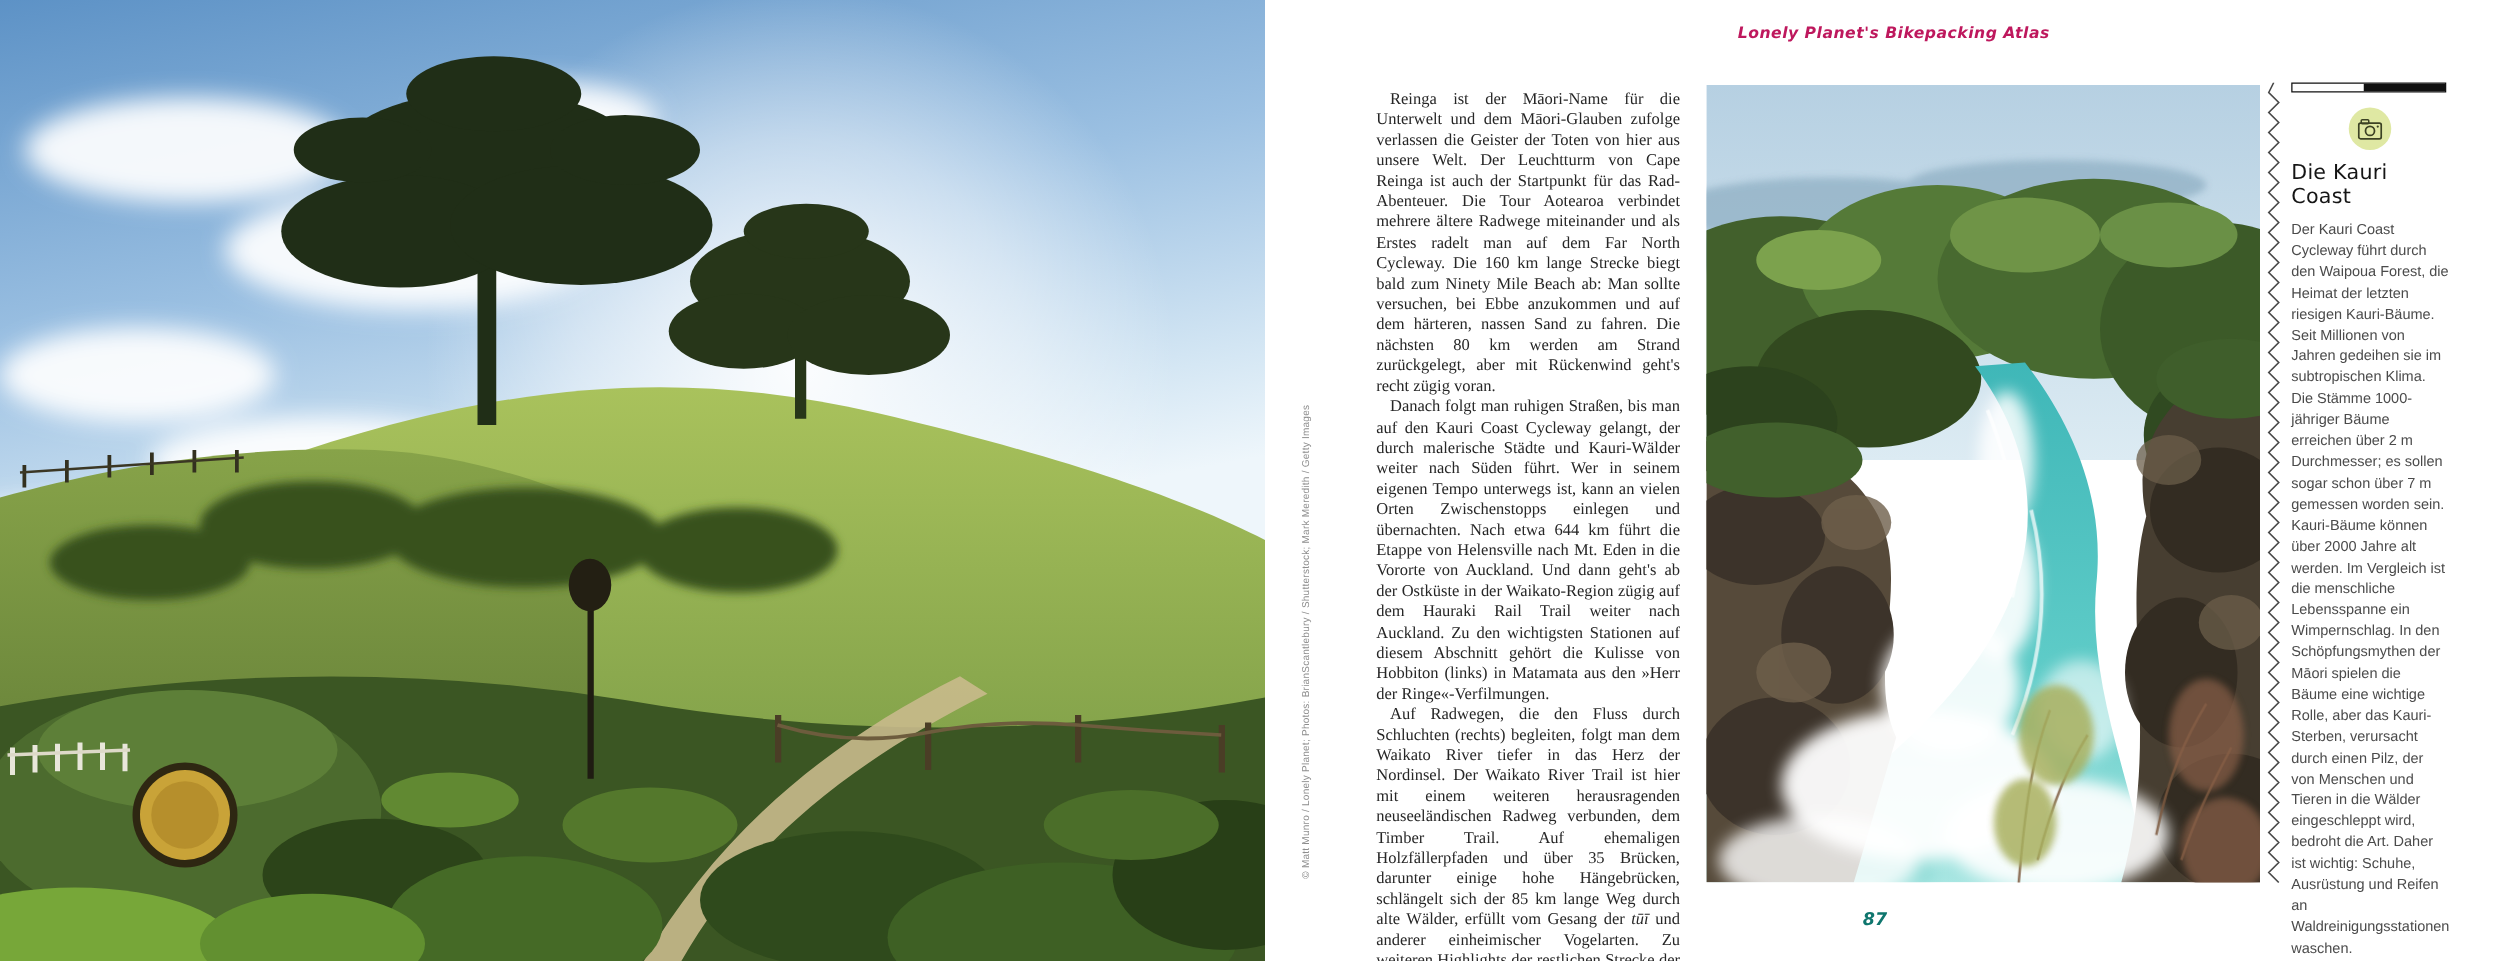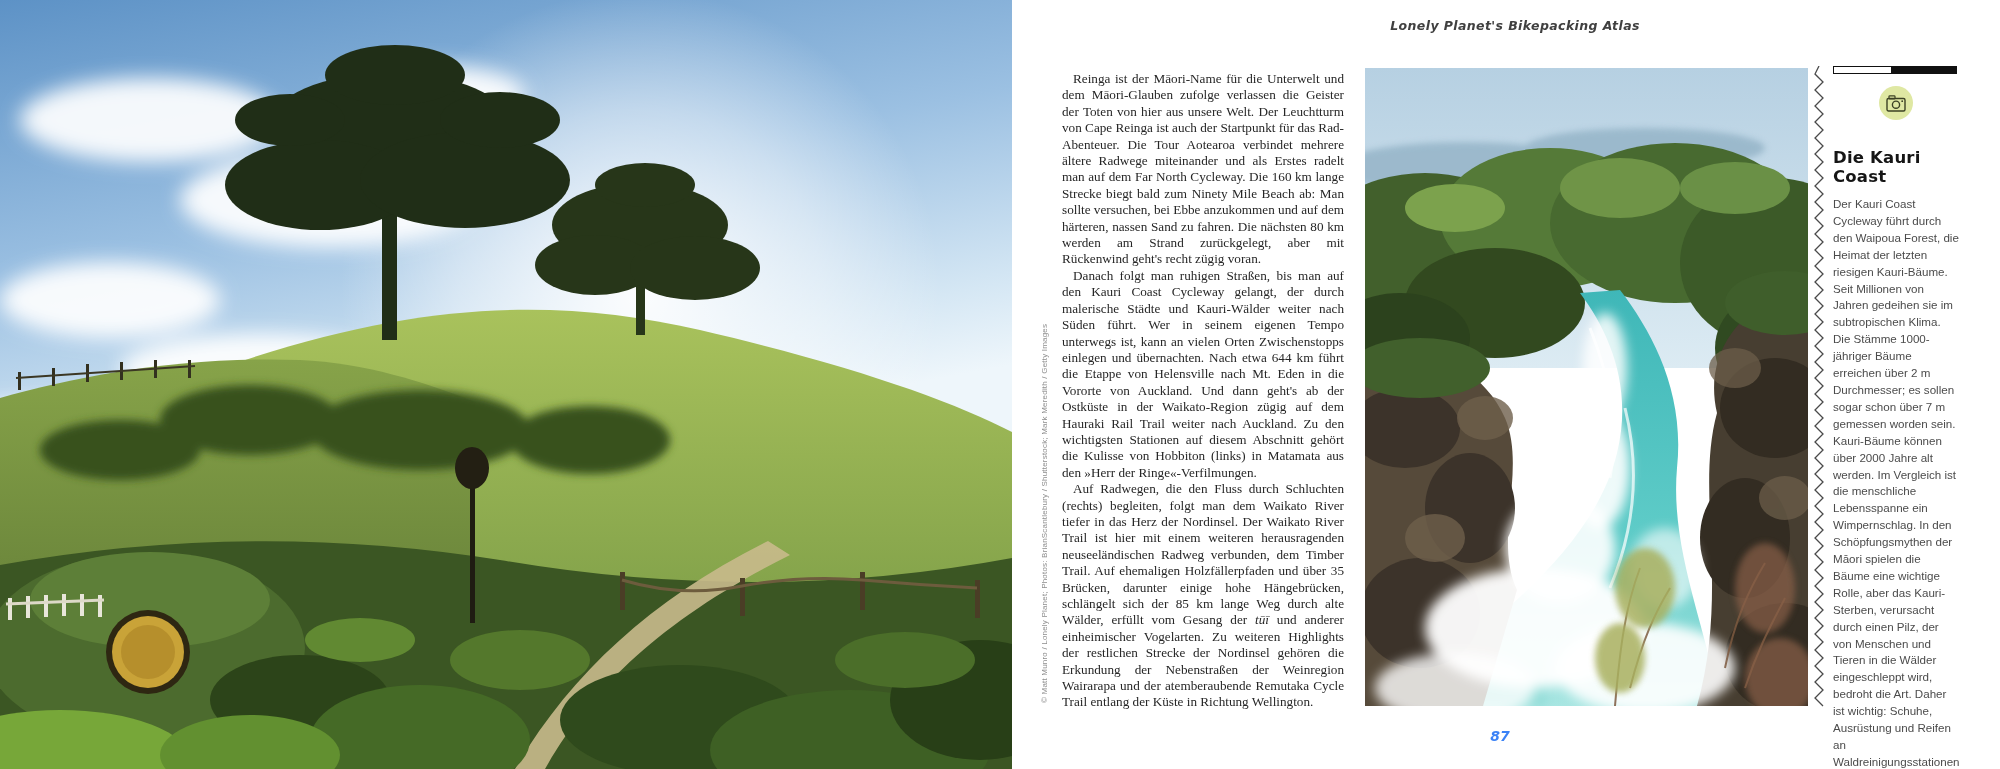--- a/index.html
+++ b/index.html
@@ -14,62 +14,62 @@
   .photo-credit {
     position:absolute; left:1040px; top:703px;
     transform:rotate(-90deg); transform-origin:0 0;
     white-space:nowrap; font-size:8px; letter-spacing:.2px; color:#8d8d8d;
   }
 
   
   .running-header {
     position:absolute; left:1360px; top:18px; width:310px; text-align:center;
     font-family:"DejaVu Sans", sans-serif; font-style:italic; font-weight:600;
-    font-size:12.5px; letter-spacing:.4px; color:#404040;
+    font-size:12.5px; letter-spacing:.4px; color:#be185d;
   }
 
   
   .text-column {
     position:absolute; left:1062px; top:71px; width:282px;
     font-family:"Liberation Serif", serif; font-size:13.2px; line-height:16.4px;
     color:#262626; text-align:justify; hyphens:auto; -webkit-hyphens:auto;
   }
-  .text-column p { text-indent:11px; }
+  .text-column p { text-indent:11px;margin-left:39px; }
   .text-column em { }
 
   
   .river-photo { position:absolute; left:1365px; top:68px; width:443px; height:638px; overflow:hidden; }
   .river-photo svg { display:block; width:100%; height:100%; }
 
   
   .zigzag { position:absolute; left:1813px; top:66px; width:12px; height:642px; }
 
   
   .sidebar { position:absolute; left:1833px; top:66px; width:126px; }
   .gauge {
     width:124px; height:8px; border:1px solid #111; background:#fff; position:relative;
   }
   .gauge-fill { position:absolute; right:0; top:0; height:100%; width:53%; background:#111; }
   .icon-circle {
     width:34px; height:34px; border-radius:50%; background:#dfe8a3;
     margin:12px auto 0 auto; display:flex; align-items:center; justify-content:center;
   }
   .sidebar-title {
-    margin-top:28px; font-family:"DejaVu Sans", sans-serif; font-weight:bold;
+    margin-top:8px; font-family:"DejaVu Sans", sans-serif; font-weight:normal;
     font-size:16.5px; letter-spacing:.2px; color:#151515;
   }
   .sidebar-body {
     margin-top:10px; font-size:11.6px; line-height:16.9px; color:#4b4b4b;
   }
 
   
   .page-number {
     position:absolute; left:1450px; top:728px; width:100px; text-align:center;
     font-family:"DejaVu Sans", sans-serif; font-style:italic; font-weight:600;
-    font-size:14px; color:#3b82f6;
+    font-size:14px; color:#0f766e;
   }
 </style>
 </head>
 <body>
 
 <div class="left-photo">
   <svg viewBox="0 0 1012 769" preserveAspectRatio="none">
     <defs>
       <linearGradient id="sky" x1="0" y1="0" x2="0.4" y2="1">
         <stop offset="0" stop-color="#5d92c6"></stop>

